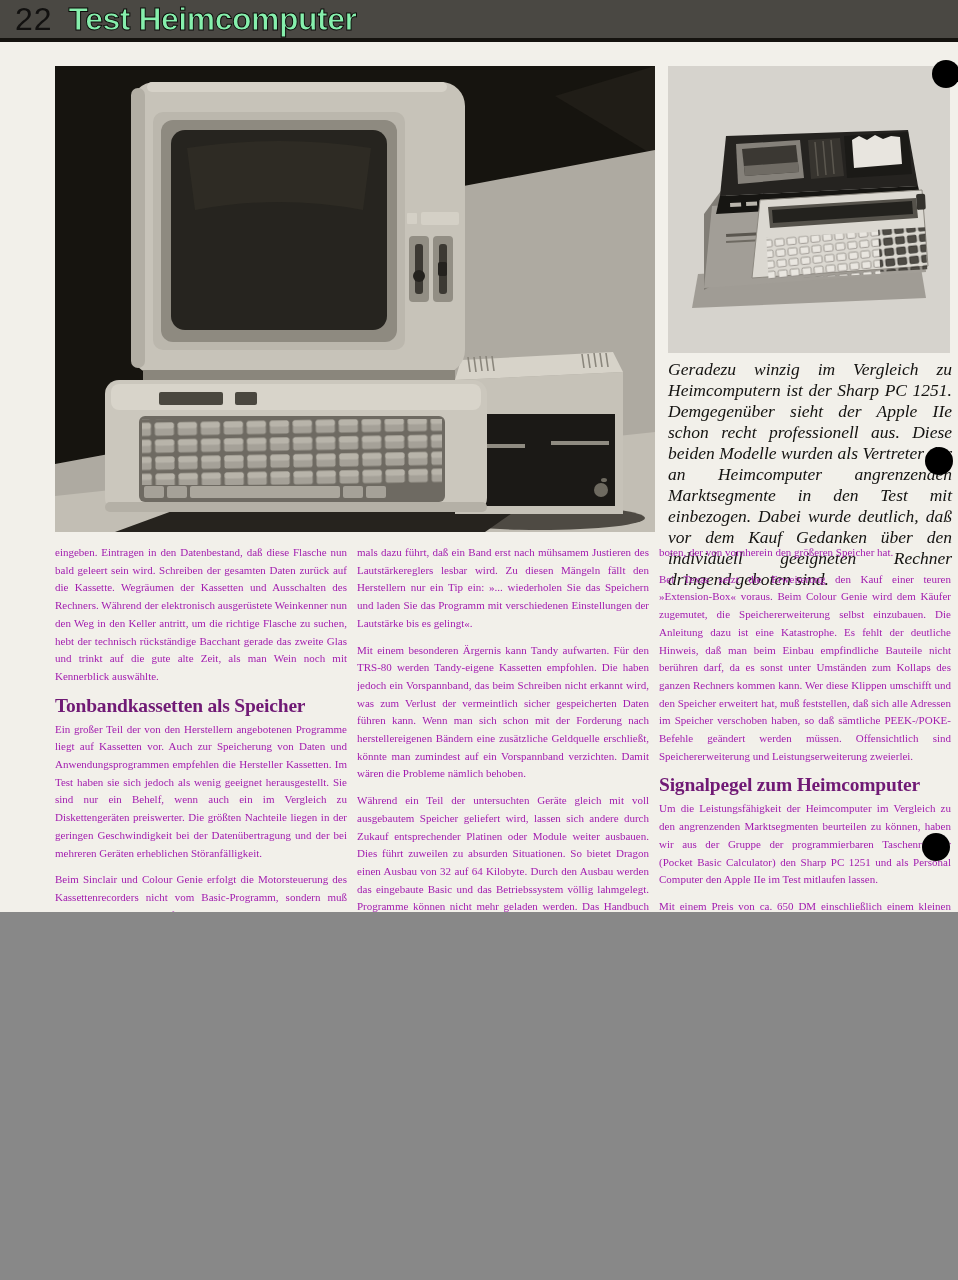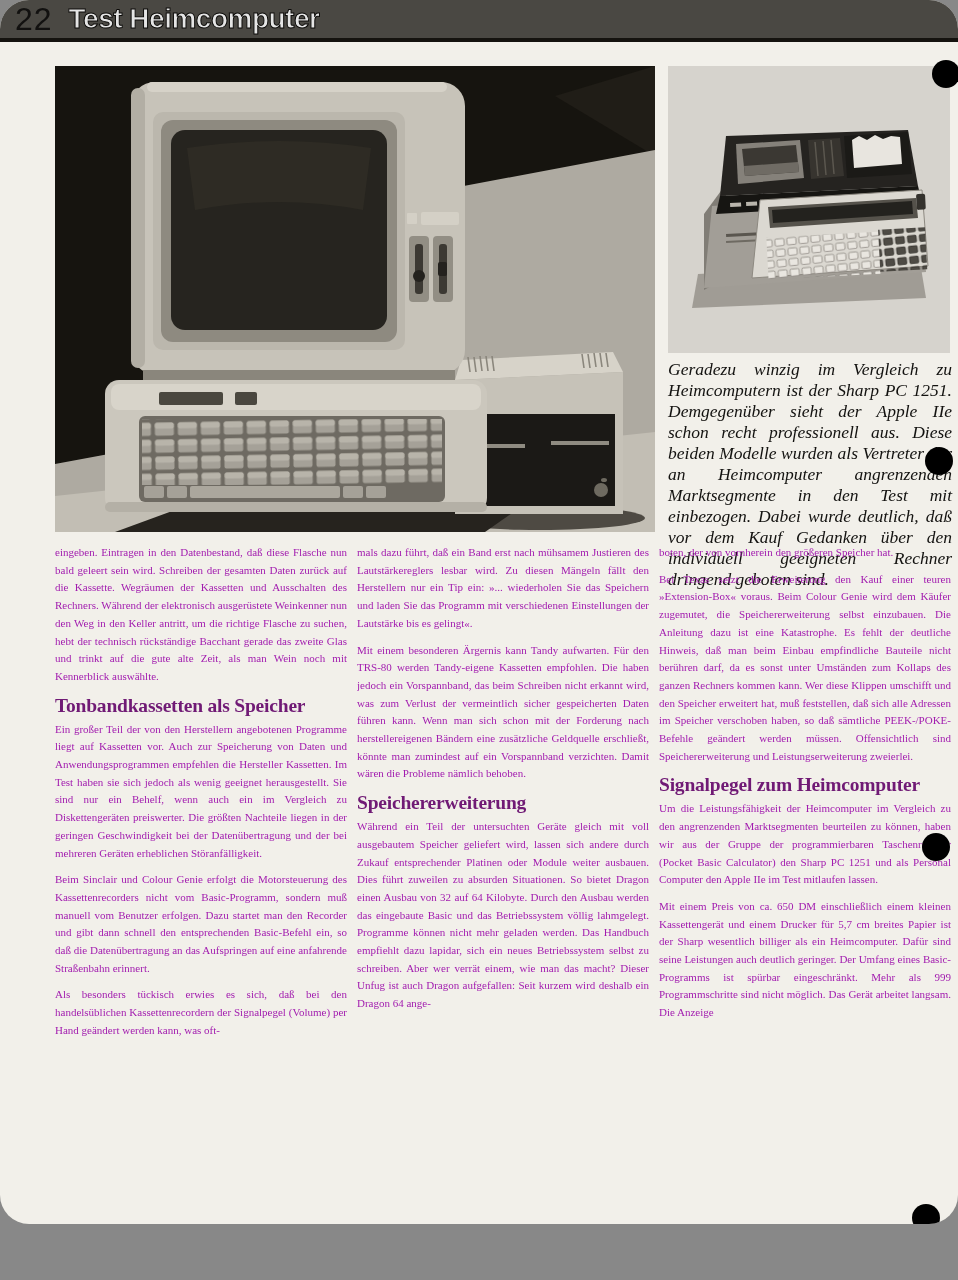--- a/index.html
+++ b/index.html
@@ -1,27 +1,27 @@
 <!DOCTYPE html>
 <html lang="de"><head>
 <meta charset="utf-8">
 <style>
   * { box-sizing: border-box; }
   html,body { margin:0; padding:0; }
   body { background:#888; }
-  .page { position:relative; width:958px; height:1224px; background:#f2f0ea; overflow:hidden;
-          font-family:"Liberation Serif", serif;border-radius:29px; }
+  .page { position:relative; width:958px; height:912px; background:#f2f0ea; overflow:hidden;
+          font-family:"Liberation Serif", serif; }
 
   
   .topbar { position:absolute; left:0; top:0; width:958px; height:42px; background:#4a4843;
             border-bottom:4px solid #15130f; display:flex; align-items:center; }
   .pagenum { margin-left:15px; font-family:"Liberation Sans",sans-serif; font-weight:400;
              font-size:32px; line-height:1; color:#121110; letter-spacing:1px; }
   .title   { margin:0 0 0 16px; font-family:"Liberation Sans",sans-serif; font-weight:700;
-             font-size:28px; line-height:1; color:#e5e5e5; letter-spacing:-0.5px;
+             font-size:32px; line-height:1; color:#86efac; letter-spacing:-0.5px;
              -webkit-text-stroke:1px #0b0a08; }
 
   
   figure { margin:0; padding:0; }
   .photo-apple { position:absolute; left:55px; top:66px; width:600px; height:466px; }
   .photo-sharp { position:absolute; left:668px; top:66px; width:282px; height:287px; }
   .photo-apple svg, .photo-sharp svg { display:block; width:100%; height:100%; }
 
   
   .caption { position:absolute; left:668px; top:359px; width:284px;
@@ -196,21 +196,20 @@
     <div class="col">
       <p>eingeben. Eintragen in den Datenbestand, daß diese Flasche nun bald geleert sein wird. Schreiben der gesamten Daten zurück auf die Kassette. Wegräumen der Kassetten und Ausschalten des Rechners. Während der elektronisch ausgerüstete Weinkenner nun den Weg in den Keller antritt, um die richtige Flasche zu suchen, hebt der technisch rückständige Bacchant gerade das zweite Glas und trinkt auf die gute alte Zeit, als man Wein noch mit Kennerblick auswählte.</p>
       <h2>Tonbandkassetten als Speicher</h2>
       <p>Ein großer Teil der von den Herstellern angebotenen Programme liegt auf Kassetten vor. Auch zur Speicherung von Daten und Anwendungsprogrammen empfehlen die Hersteller Kassetten. Im Test haben sie sich jedoch als wenig geeignet herausgestellt. Sie sind nur ein Behelf, wenn auch ein im Vergleich zu Diskettengeräten preiswerter. Die größten Nachteile liegen in der geringen Geschwindigkeit bei der Datenübertragung und der bei mehreren Geräten erheblichen Störanfälligkeit.</p>
       <p>Beim Sinclair und Colour Genie erfolgt die Motorsteuerung des Kassettenrecorders nicht vom Basic-Programm, sondern muß manuell vom Benutzer erfolgen. Dazu startet man den Recorder und gibt dann schnell den entsprechenden Basic-Befehl ein, so daß die Datenübertragung an das Aufspringen auf eine anfahrende Straßenbahn erinnert.</p>
       <p>Als besonders tückisch erwies es sich, daß bei den handelsüblichen Kassettenrecordern der Signalpegel (Volume) per Hand geändert werden kann, was oft-</p>
     </div>
     <div class="col">
       <p>mals dazu führt, daß ein Band erst nach mühsamem Justieren des Lautstärkereglers lesbar wird. Zu diesen Mängeln fällt den Herstellern nur ein Tip ein: »... wiederholen Sie das Speichern und laden Sie das Programm mit verschiedenen Einstellungen der Lautstärke bis es gelingt«.</p>
       <p>Mit einem besonderen Ärgernis kann Tandy aufwarten. Für den TRS-80 werden Tandy-eigene Kassetten empfohlen. Die haben jedoch ein Vorspannband, das beim Schreiben nicht erkannt wird, was zum Verlust der vermeintlich sicher gespeicherten Daten führen kann. Wenn man sich schon mit der Forderung nach herstellereigenen Bändern eine zusätzliche Geldquelle erschließt, könnte man zumindest auf ein Vorspannband verzichten. Damit wären die Probleme nämlich behoben.</p>
-      <h2>Speichererweiterung</h2>
       <p>Während ein Teil der untersuchten Geräte gleich mit voll ausgebautem Speicher geliefert wird, lassen sich andere durch Zukauf entsprechender Platinen oder Module weiter ausbauen. Dies führt zuweilen zu absurden Situationen. So bietet Dragon einen Ausbau von 32 auf 64 Kilobyte. Durch den Ausbau werden das eingebaute Basic und das Betriebssystem völlig lahmgelegt. Programme können nicht mehr geladen werden. Das Handbuch empfiehlt dazu lapidar, sich ein neues Betriebssystem selbst zu schreiben. Aber wer verrät einem, wie man das macht? Dieser Unfug ist auch Dragon aufgefallen: Seit kurzem wird deshalb ein Dragon 64 ange-</p>
     </div>
     <div class="col">
       <p>boten, der von vornherein den größeren Speicher hat.</p>
       <p>Bei Texas setzt die Erweiterung den Kauf einer teuren »Extension-Box« voraus. Beim Colour Genie wird dem Käufer zugemutet, die Speichererweiterung selbst einzubauen. Die Anleitung dazu ist eine Katastrophe. Es fehlt der deutliche Hinweis, daß man beim Einbau empfindliche Bauteile nicht berühren darf, da es sonst unter Umständen zum Kollaps des ganzen Rechners kommen kann. Wer diese Klippen umschifft und den Speicher erweitert hat, muß feststellen, daß sich alle Adressen im Speicher verschoben haben, so daß sämtliche PEEK-/POKE-Befehle geändert werden müssen. Offensichtlich sind Speichererweiterung und Leistungserweiterung zweierlei.</p>
       <h2>Signalpegel zum Heimcomputer</h2>
       <p>Um die Leistungsfähigkeit der Heimcomputer im Vergleich zu den angrenzenden Marktsegmenten beurteilen zu können, haben wir aus der Gruppe der programmierbaren Taschenrechner (Pocket Basic Calculator) den Sharp PC 1251 und als Personal Computer den Apple IIe im Test mitlaufen lassen.</p>
       <p>Mit einem Preis von ca. 650 DM einschließlich einem kleinen Kassettengerät und einem Drucker für 5,7 cm breites Papier ist der Sharp wesentlich billiger als ein Heimcomputer. Dafür sind seine Leistungen auch deutlich geringer. Der Umfang eines Basic-Programms ist spürbar eingeschränkt. Mehr als 999 Programmschritte sind nicht möglich. Das Gerät arbeitet langsam. Die Anzeige</p>
     </div>
   </section>

